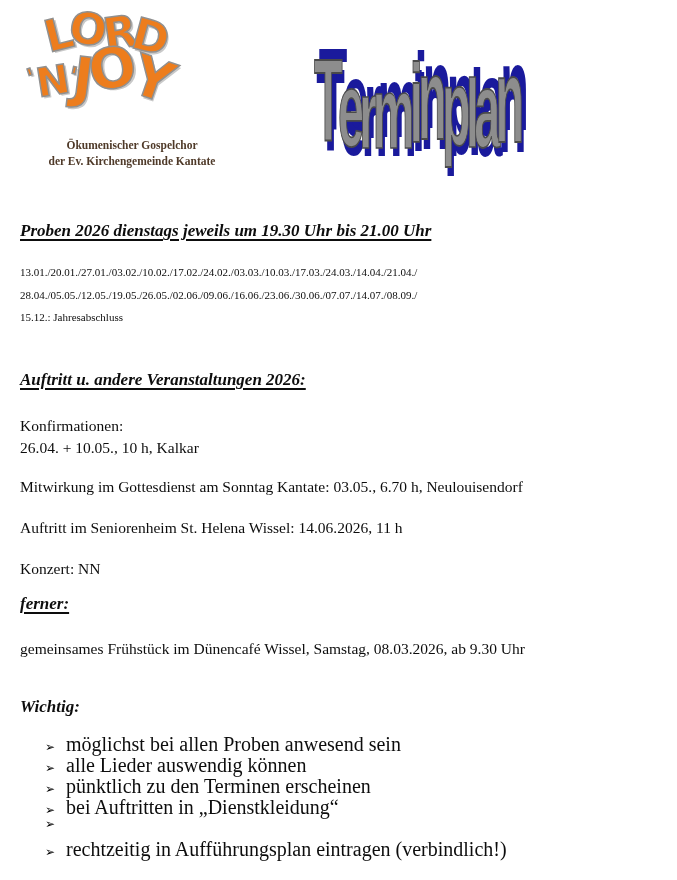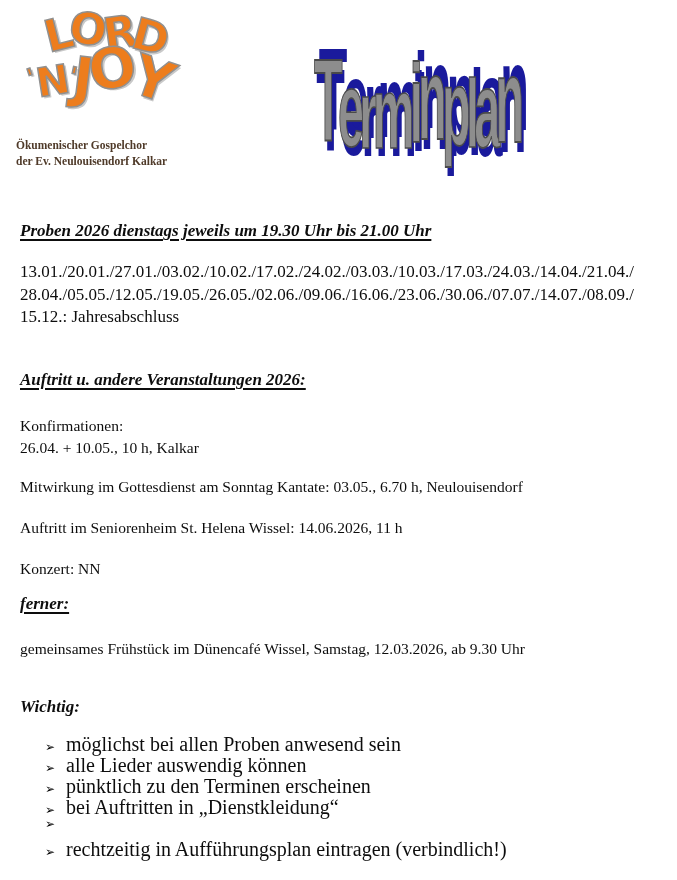--- a/index.html
+++ b/index.html
@@ -32,21 +32,21 @@
   .logo-n .ltr:nth-child(2){ transform:rotate(-9deg); }
   .logo-n .ltr:nth-child(3){ transform:rotate(12deg) translateY(-10px); font-size:26px; }
   .logo-joy { font-size:56px; letter-spacing:-4px; }
   .logo-joy .ltr { display:inline-block; text-shadow:2px 2px 0 #c9c9c9; }
   .logo-joy .ltr:nth-child(1){ transform:rotate(7deg) translateY(2px); }
   .logo-joy .ltr:nth-child(2){ transform:rotate(-11deg) translateY(-7px); }
   .logo-joy .ltr:nth-child(3){ transform:rotate(19deg) translateY(3px); }
 
   .logo-subtitle {
     position:absolute; left:16px; top:137px; width:232px;
-    text-align:left;
+    text-align:center;
     font-family:"Liberation Serif", serif;
     font-weight:bold; font-size:11.5px; line-height:16px;
     color:#4f3a29;
   }
 
   
   .wordart {
     position:absolute; left:314px; top:18px;
     transform:scaleX(0.78); transform-origin:left top;
     white-space:nowrap;
@@ -71,42 +71,42 @@
   .wordart .ltr:nth-child(10){ transform:translateY(14px) scaleY(2.0); }
 
   
   .abs { position:absolute; left:20px; }
   .heading-ul {
     font-weight:bold; font-style:italic; font-size:17px;
     text-decoration:underline; text-decoration-thickness:1.5px; text-underline-offset:3px;
   }
   .heading-plain { font-weight:bold; font-style:italic; font-size:17px; }
   .body-text { font-size:15.5px; line-height:21.5px; white-space:nowrap; }
-  .dates { font-size:17px; line-height:22.5px; white-space:nowrap; }
+  .dates { font-size:11px; line-height:22.5px; white-space:nowrap; }
 
   .bullet-list { position:absolute; left:45px; top:733px; }
   .bullet-item { display:flex; align-items:baseline; height:21px; }
   .bullet-marker {
     width:21px; flex:0 0 21px;
     font-family:"DejaVu Sans", sans-serif; font-size:12px; color:#000;
   }
   .bullet-text { font-size:20px; white-space:nowrap; }
 </style>
 </head>
 <body>
 
 <div id="page">
 
   <div class="logo">
     <div class="logo-row1"><span class="ltr">L</span><span class="ltr">O</span><span class="ltr">R</span><span class="ltr">D</span></div>
     <div class="logo-row2"><span class="logo-n"><span class="ltr">'</span><span class="ltr">N</span><span class="ltr">'</span></span><span class="logo-joy"><span class="ltr">J</span><span class="ltr">O</span><span class="ltr">Y</span></span></div>
   </div>
   <div class="logo-subtitle">
     <div>Ökumenischer Gospelchor</div>
-    <div>der Ev. Neulouisendorf Kalkar</div>
+    <div>der Ev. Kirchengemeinde Kantate</div>
   </div>
 
   <div class="wordart"><span class="ltr">T</span><span class="ltr">e</span><span class="ltr">r</span><span class="ltr">m</span><span class="ltr">i</span><span class="ltr">n</span><span class="ltr">p</span><span class="ltr">l</span><span class="ltr">a</span><span class="ltr">n</span></div>
 
   <div class="abs heading-ul" style="top:221px">Proben 2026 dienstags jeweils um 19.30 Uhr bis 21.00 Uhr</div>
   <div class="abs dates" style="top:261px">
     <div>13.01./20.01./27.01./03.02./10.02./17.02./24.02./03.03./10.03./17.03./24.03./14.04./21.04./</div>
     <div>28.04./05.05./12.05./19.05./26.05./02.06./09.06./16.06./23.06./30.06./07.07./14.07./08.09./</div>
     <div>15.12.: Jahresabschluss</div>
   </div>
@@ -114,21 +114,21 @@
   <div class="abs heading-ul" style="top:370px">Auftritt u. andere Veranstaltungen 2026:</div>
   <div class="abs body-text" style="top:415px">
     <div>Konfirmationen:</div>
     <div>26.04. + 10.05., 10 h, Kalkar</div>
   </div>
   <div class="abs body-text" style="top:476px">Mitwirkung im Gottesdienst am Sonntag Kantate: 03.05., 6.70 h, Neulouisendorf</div>
   <div class="abs body-text" style="top:517px">Auftritt im Seniorenheim St. Helena Wissel: 14.06.2026, 11 h</div>
   <div class="abs body-text" style="top:558px">Konzert: NN</div>
 
   <div class="abs heading-ul" style="top:594px">ferner:</div>
-  <div class="abs body-text" style="top:638px">gemeinsames Frühstück im Dünencafé Wissel, Samstag, 12.03.2026, ab 9.30 Uhr</div>
+  <div class="abs body-text" style="top:638px">gemeinsames Frühstück im Dünencafé Wissel, Samstag, 08.03.2026, ab 9.30 Uhr</div>
 
   <div class="abs heading-plain" style="top:697px">Wichtig:</div>
   <div class="bullet-list">
     <div class="bullet-item">
       <span class="bullet-marker">➢</span>
       <span class="bullet-text">möglichst bei allen Proben anwesend sein</span>
     </div>
     <div class="bullet-item">
       <span class="bullet-marker">➢</span>
       <span class="bullet-text">alle Lieder auswendig können</span>

